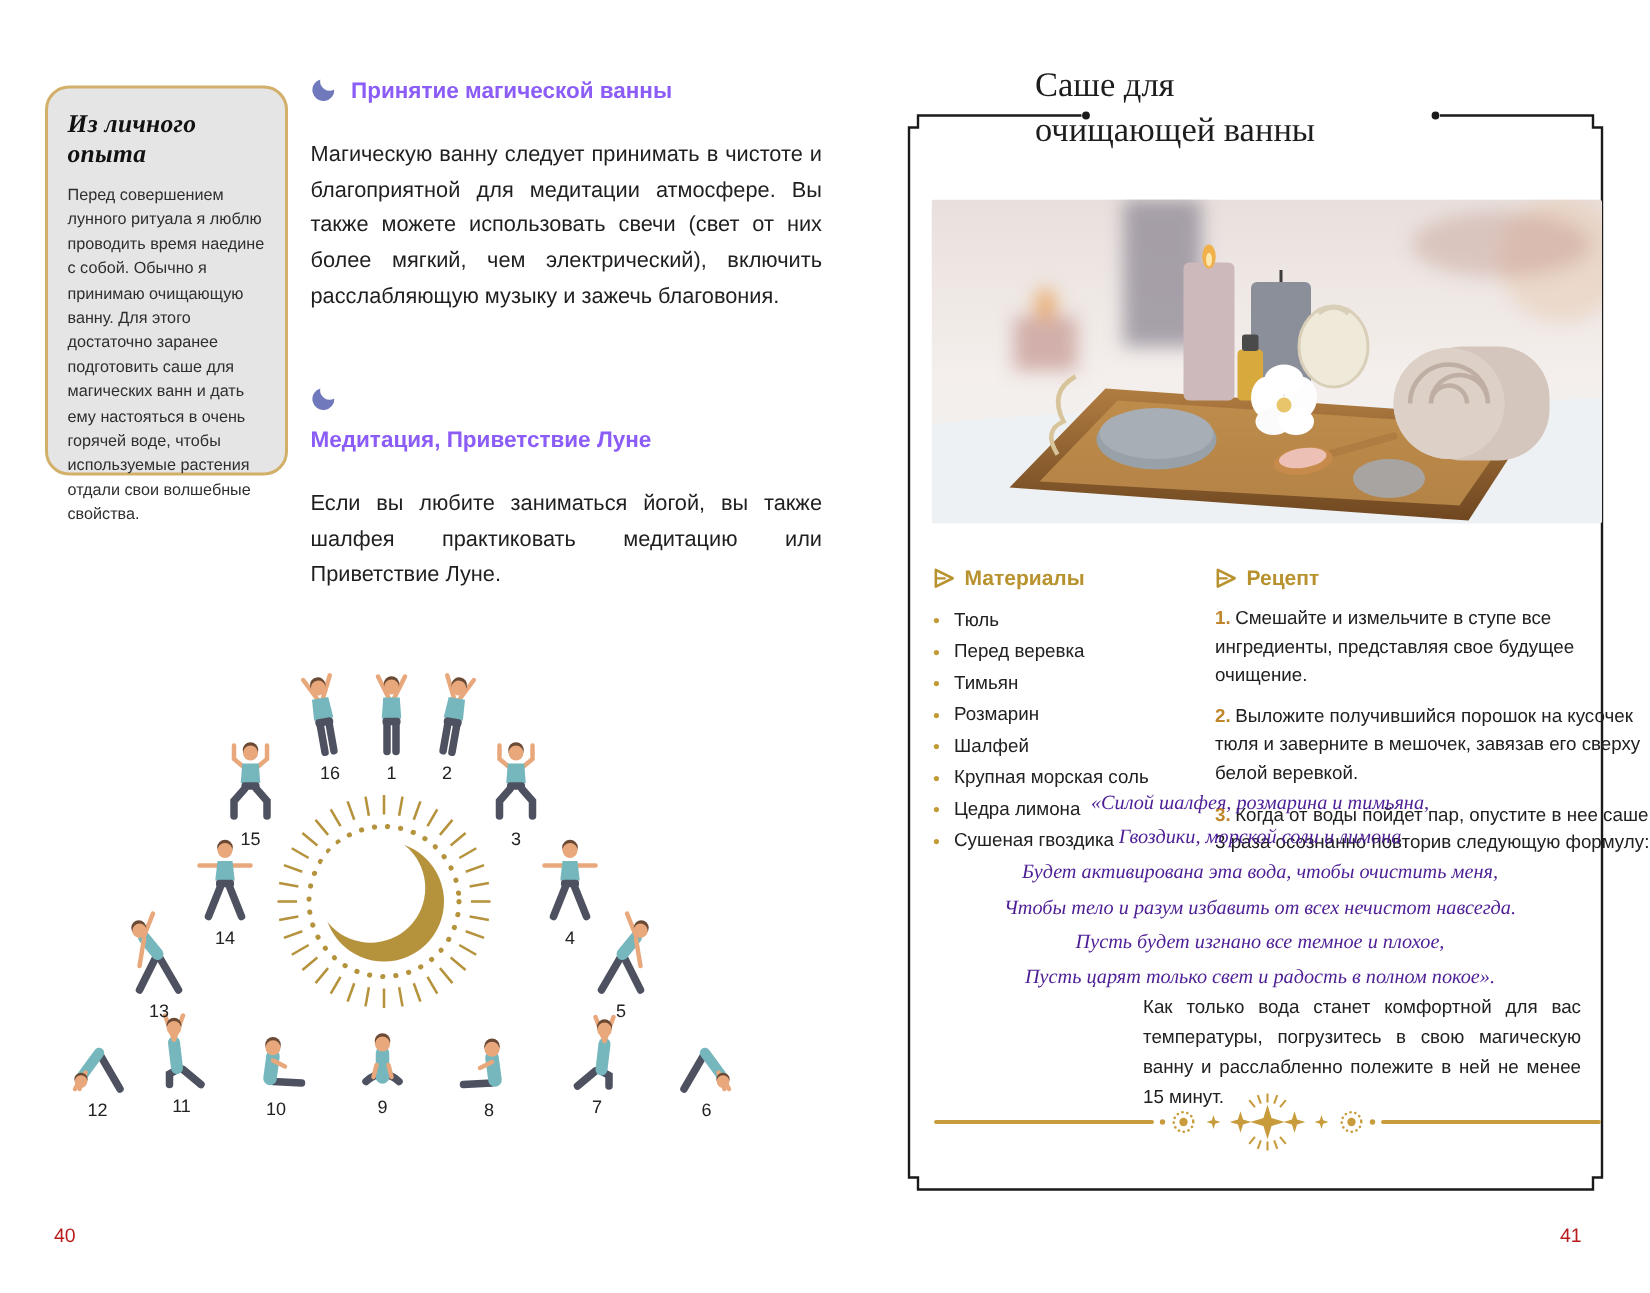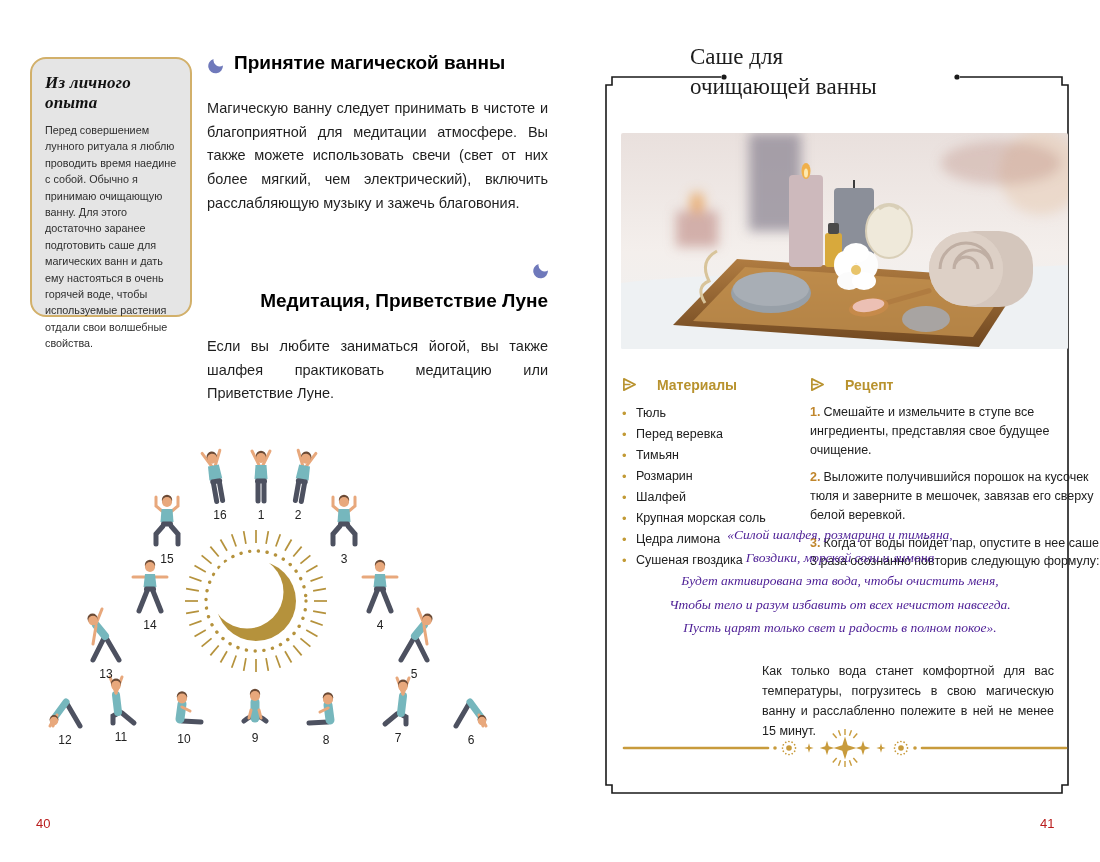--- a/index.html
+++ b/index.html
@@ -7,22 +7,22 @@
           font-family:"Liberation Sans",sans-serif;color:#1f1f1f;overflow:hidden;}
 
   
   .experience-box{position:absolute;left:30px;top:57px;width:162px;height:260px;
       border:2px solid #d2b06a;border-radius:16px;padding:12px 13px 0 13px;box-sizing:border-box;background:#e5e5e5;}
   .experience-title{font-family:"Liberation Serif",serif;font-style:italic;font-weight:700;
       font-size:17px;color:#111;margin:2px 0 9px 0;letter-spacing:.2px;}
   .experience-body{font-size:10.8px;line-height:1.52;color:#2e2e2e;}
 
   .main-col{position:absolute;left:207px;top:52px;width:341px;}
-  .sec-heading{display:flex;align-items:flex-end;gap:11px;margin:0 0 23px 0;
-      font-size:19px;font-weight:700;color:#000000;}
+  .sec-heading{display:flex;align-items:flex-start;gap:11px;margin:0 0 23px 0;
+      font-size:15px;font-weight:700;color:#8b5cf6;}
   .sec-heading.second{margin-top:48px;flex-direction:column;}
   .crescent{width:16px;height:16px;flex:0 0 auto;}
   .body-text{font-size:14.5px;line-height:1.63;text-align:justify;color:#1f1f1f;margin:0;}
 
   .yoga-svg{position:absolute;left:28px;top:430px;}
   .yoga-num{font-size:12px;fill:#222;font-family:"Liberation Sans",sans-serif;}
   .arm{stroke:#e8a87c;stroke-width:3;stroke-linecap:round;fill:none;}
   .skin{fill:#e8a87c;}
   .hair{fill:#6b4a35;}
   .top{fill:#76b7bd;}
@@ -32,21 +32,21 @@
 
   .page-num{position:absolute;top:816px;font-size:13px;color:#b91c1c;text-align:right;}
   .page-num.left{left:36px;} .page-num.right{left:1040px;}
 
   
   .frame-svg{position:absolute;left:600px;top:70px;}
   .right-title{position:absolute;left:690px;top:42px;width:300px;
       font-family:"Liberation Serif",serif;font-size:23px;color:#1d1d1d;line-height:1.3;}
   .photo-svg{position:absolute;left:621px;top:133px;border-radius:2px;}
 
-  .gold-heading{display:flex;align-items:flex-start;gap:20px;font-size:14px;font-weight:700;
+  .gold-heading{display:flex;align-items:flex-end;gap:6px;font-size:14px;font-weight:700;
       color:#b8922e;margin:0 0 10px 0;}
   .arrow-ic{width:15px;height:15px;flex:0 0 auto;}
 
   .materials{position:absolute;left:622px;top:377px;width:142px;}
   .mat-list{list-style:none;margin:2px 0 0 0;padding:0;font-size:12.5px;color:#202020;}
   .mat-list li{padding-left:14px;position:relative;line-height:1.68;white-space:nowrap;}
   .mat-list li::before{content:"•";position:absolute;left:0;color:#c29a35;font-size:13px;}
 
   .recipe{position:absolute;left:762px;top:377px;width:296px;margin-left:48px;}
   .recipe p{font-size:12.5px;line-height:1.5;margin:0 0 9px 0;color:#202020;}
@@ -344,20 +344,21 @@
     <p><span class="step-num">1.</span><span>Смешайте и измельчите в ступе все ингредиенты, представляя свое будущее очищение.</span></p>
     <p><span class="step-num">2.</span><span>Выложите получившийся порошок на кусочек тюля и заверните в мешочек, завязав его сверху белой веревкой.</span></p>
     <p><span class="step-num">3.</span><span>Когда от воды пойдет пар, опустите в нее саше, 3 раза осознанно повторив следующую формулу:</span></p>
   </div>
 
   <div class="formula">
     <div>«Силой шалфея, розмарина и тимьяна,</div>
     <div>Гвоздики, морской соли и лимона</div>
     <div>Будет активирована эта вода, чтобы очистить меня,</div>
     <div>Чтобы тело и разум избавить от всех нечистот навсегда.</div>
+    <div>Пусть будет изгнано все темное и плохое,</div>
     <div>Пусть царят только свет и радость в полном покое».</div>
   </div>
 
   <p class="closing">Как только вода станет комфортной для вас температуры, погрузитесь в свою магическую ванну и расслабленно полежите в ней не менее 15 минут.</p>
 
   <svg class="divider-svg" width="446" height="44" viewBox="0 0 446 44">
     <defs>
       <path id="star4" d="M0,-8.5 L2,-2 L8.5,0 L2,2 L0,8.5 L-2,2 L-8.5,0 L-2,-2 Z" fill="#c89b3c"></path>
       <line id="dray" x1="0" y1="-13" x2="0" y2="-19" stroke="#c89b3c" stroke-width="1.4"></line>
     </defs>

